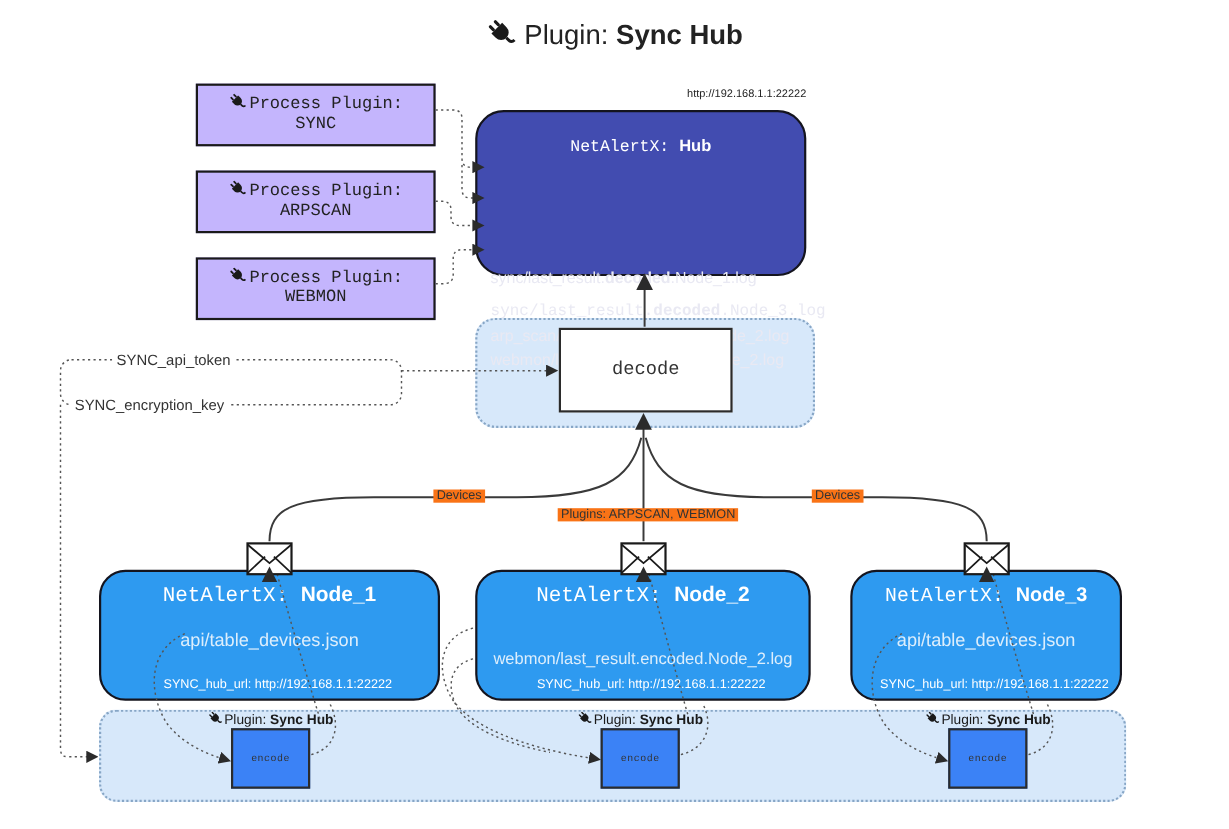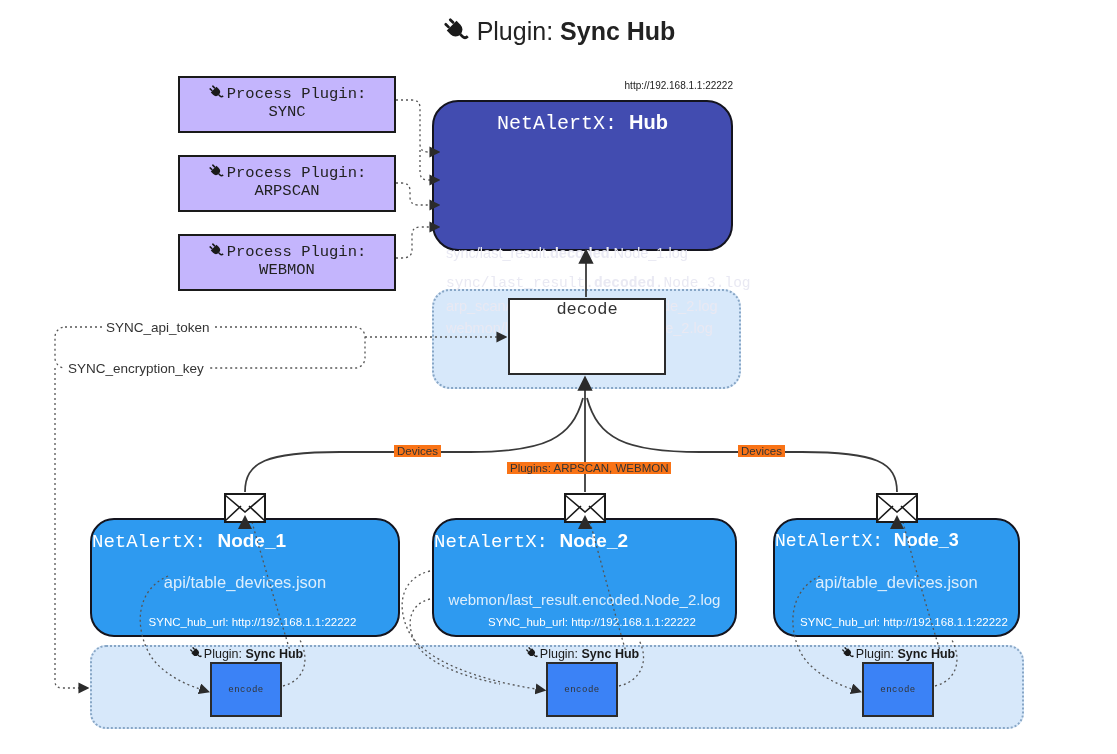--- a/index.html
+++ b/index.html
@@ -12,40 +12,40 @@
   .box{position:absolute;z-index:2;box-sizing:border-box;}
   svg.overlay{position:absolute;left:0;top:0;z-index:5;pointer-events:none;}
   .lbl-top{z-index:6;}
   
   .title{position:absolute;left:0;top:16px;width:100%;text-align:center;font-size:25px;color:#222;z-index:2;}
   .title .ic{vertical-align:-5px;margin-right:6px;}
   .b{font-weight:bold;text-align:right;}
   
   .hub{left:432px;top:100px;width:301px;height:151px;background:var(--hub);
        border:2px solid #14141e;border-radius:26px;color:#fff;}
-  .hub-title{text-align:center;margin-top:9px;font-size:20px;}
+  .hub-title{text-align:center;margin-top:22px;font-size:15px;}
   .hub-title .nm{font-family:"Liberation Sans",sans-serif;font-weight:bold;}
   .hub-line{position:absolute;left:12px;right:6px;font-size:14.5px;color:#e9e9f3;white-space:nowrap;}
   .hub-url-top{position:absolute;left:432px;top:80px;width:301px;text-align:right;font-size:10px;color:#222;z-index:2;}
   
   .pbox{left:178px;width:218px;height:57px;background:#c4b5fd;border:2px solid #1a1a1a;
         font-size:15.5px;color:#222;text-align:center;}
   .pbox .l1{margin-top:6px;}
   .pbox .l1 .ic{vertical-align:-3px;margin-right:2px;}
   
   .decode-panel{left:432px;top:289px;width:305px;height:96px;border-radius:18px;}
   .decode-box{left:508px;top:298px;width:158px;height:77px;background:#fff;border:2px solid #2b2b2b;
-              display:flex;align-items:flex-start;justify-content:center;font-size:17px;color:#333;}
+              display:flex;align-items:center;justify-content:center;font-size:17px;color:#333;}
   
   .tok{position:absolute;background:#fff;padding:0 4px;font-size:13.5px;color:#333;white-space:nowrap;}
   
   .edge-lbl{position:absolute;background:#f97316;padding:0 3px;font-size:11.5px;color:#333;white-space:nowrap;}
   
   .node{top:518px;height:119px;background:var(--node);border:2px solid #14141e;border-radius:24px;color:#fff;}
-  .node-title{text-align:left;margin-top:10px;font-size:19px;white-space:nowrap;}
+  .node-title{text-align:center;margin-top:10px;font-size:19px;white-space:nowrap;}
   .node-title .nm{font-family:"Liberation Sans",sans-serif;font-weight:bold;}
   .node-line{position:absolute;left:0;right:0;text-align:center;color:#ddeefc;white-space:nowrap;}
   .node-url{position:absolute;left:0;right:0;bottom:7px;text-align:center;font-size:11.5px;color:#fff;white-space:nowrap;padding-left:15px;}
   
   .bottom-panel{left:90px;top:645px;width:930px;height:80px;border-radius:16px;}
   .encode-box{top:662px;width:72px;height:55px;background:#3b82f6;border:2px solid #2b2b2b;
               display:flex;align-items:center;justify-content:center;font-size:9px;letter-spacing:.5px;color:#333;}
   .enc-lbl{position:absolute;top:646px;width:150px;text-align:center;font-size:12.5px;color:#1a1a1a;z-index:2;white-space:nowrap;}
   .enc-lbl .ic{vertical-align:-2px;margin-right:1px;}
 </style>

